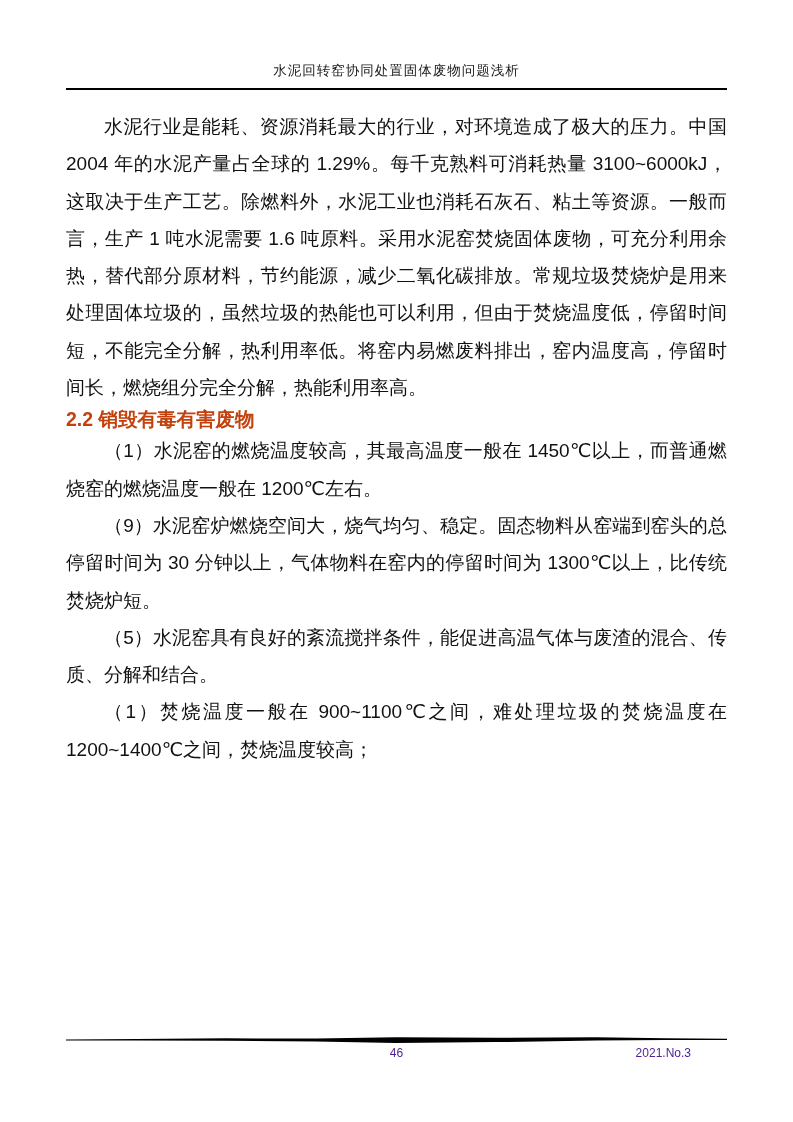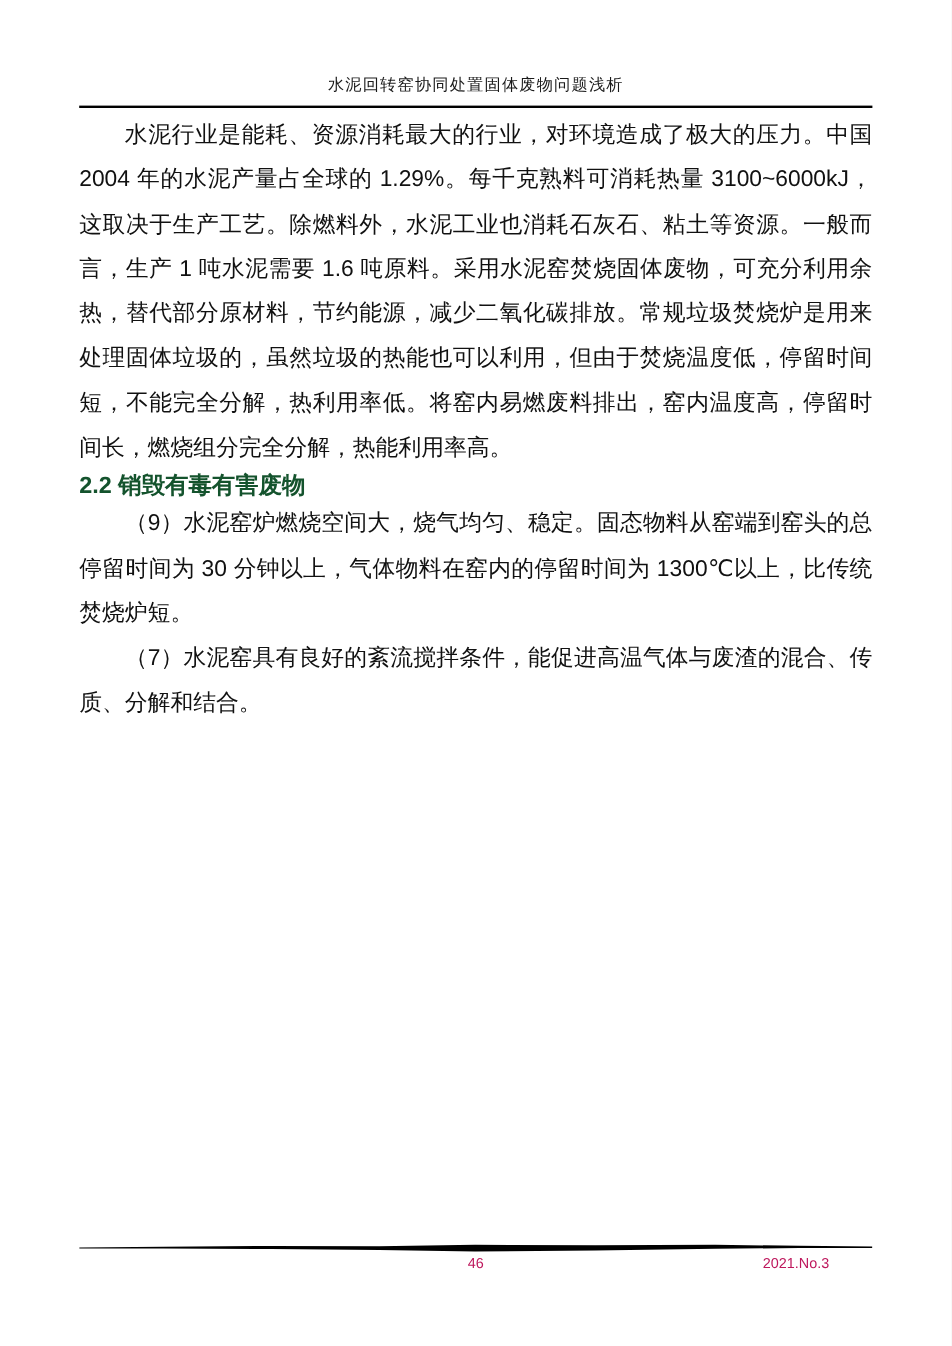--- a/index.html
+++ b/index.html
@@ -31,52 +31,52 @@
     line-height: 16px;
     color: #1a1a1a;
     letter-spacing: 1px;
   }
   .header-rule {
     height: 0;
     border-top: 2px solid #000;
     margin-top: 9px;
   }
   .body-text {
-    margin-top: 4px;
+    margin-top: 18px;
     font-size: 19px;
     line-height: 37.3px;
     text-align: justify;
     text-justify: inter-ideograph;
     color: #111;
   }
   .body-text p.para {
     margin: 0;
     text-indent: 2em;
   }
   .body-text h2.sec {
     margin: 0;
     font-size: 19.5px;
     line-height: 26px;
     font-weight: bold;
-    color: #14532d;
+    color: #c2410c;
     text-indent: 0;
   }
   .footer {
     position: absolute;
     left: 66px;
     width: 661px;
     top: 1036px;
   }
   .footer-rule-svg { display: block; width: 661px; height: 8px; }
   .footer-row {
     position: relative;
     margin-top: 2px;
     height: 16px;
     font-size: 12px;
-    color: #be185d;
+    color: #4c1d95;
   }
   .footer-page-number {
     position: absolute;
     left: 0; right: 0;
     text-align: center;
   }
   .footer-issue {
     position: absolute;
     right: 36px;
     top: 0;
@@ -89,22 +89,24 @@
 
   <div class="content">
 
     <div class="header-title">水泥回转窑协同处置固体废物问题浅析</div>
 
     <div class="header-rule"></div>
 
     <div class="body-text">
       <p class="para">水泥行业是能耗、资源消耗最大的行业，对环境造成了极大的压力。中国 2004 年的水泥产量占全球的 1.29%。每千克熟料可消耗热量 3100~6000kJ，这取决于生产工艺。除燃料外，水泥工业也消耗石灰石、粘土等资源。一般而言，生产 1 吨水泥需要 1.6 吨原料。采用水泥窑焚烧固体废物，可充分利用余热，替代部分原材料，节约能源，减少二氧化碳排放。常规垃圾焚烧炉是用来处理固体垃圾的，虽然垃圾的热能也可以利用，但由于焚烧温度低，停留时间短，不能完全分解，热利用率低。将窑内易燃废料排出，窑内温度高，停留时间长，燃烧组分完全分解，热能利用率高。</p>
       <h2 class="sec">2.2 销毁有毒有害废物</h2>
+      <p class="para">（1）水泥窑的燃烧温度较高，其最高温度一般在 1450℃以上，而普通燃烧窑的燃烧温度一般在 1200℃左右。</p>
       <p class="para">（9）水泥窑炉燃烧空间大，烧气均匀、稳定。固态物料从窑端到窑头的总停留时间为 30 分钟以上，气体物料在窑内的停留时间为 1300℃以上，比传统焚烧炉短。</p>
-      <p class="para">（7）水泥窑具有良好的紊流搅拌条件，能促进高温气体与废渣的混合、传质、分解和结合。</p>
+      <p class="para">（5）水泥窑具有良好的紊流搅拌条件，能促进高温气体与废渣的混合、传质、分解和结合。</p>
+      <p class="para">（1）焚烧温度一般在 900~1100℃之间，难处理垃圾的焚烧温度在 1200~1400℃之间，焚烧温度较高；</p>
     </div>
 
   </div>
 
   <div class="footer">
     <svg class="footer-rule-svg" viewBox="0 0 661 8" preserveAspectRatio="none" aria-hidden="true">
       <polygon fill="#000" points="0,3.6 70,2.9 160,2.3 250,2.6 330,1.3 430,1.7 530,1.3 600,2.2 661,2.7
                 661,3.9 600,4.1 530,4.6 430,6.1 330,6.9 250,5.6 160,4.8 70,4.4 0,4.4"></polygon>
     </svg>
     <div class="footer-row">

